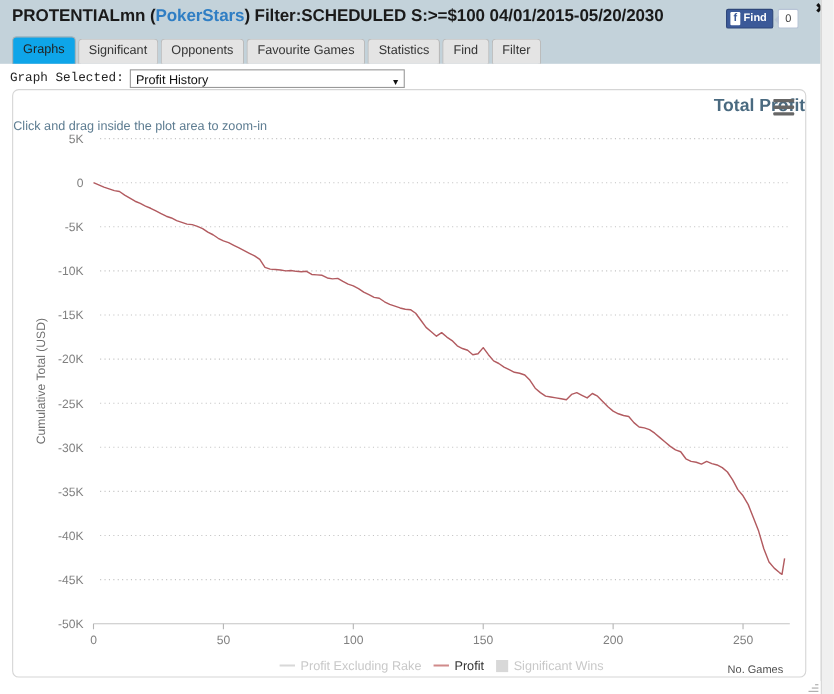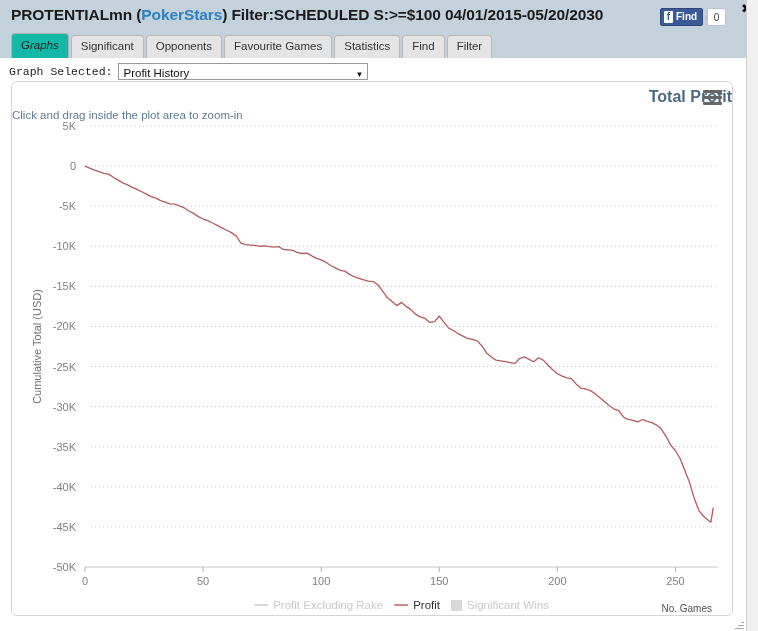--- a/index.html
+++ b/index.html
@@ -136,28 +136,27 @@
     border-radius: 4px 4px 0 0;
     padding: 4px 9px 5px 9px;
     margin-right: 2px;
     line-height: 1.1;
     white-space: nowrap;
     cursor: pointer;
     box-sizing: border-box;
     height: 23px;
   }
   .tab.active {
-    background: #14b8a6;
+    background: #0ea5e9;
     color: #222222;
     height: 25px;
     padding-top: 5px;
     border-color: #b0b0b0;
     position: relative;
     z-index: 3;
-    font-style: italic;
   }
 
   
   .selector-row {
     position: absolute;
     top: 62px;
     left: 9px;
     display: flex;
     align-items: center;
     height: 18px;

